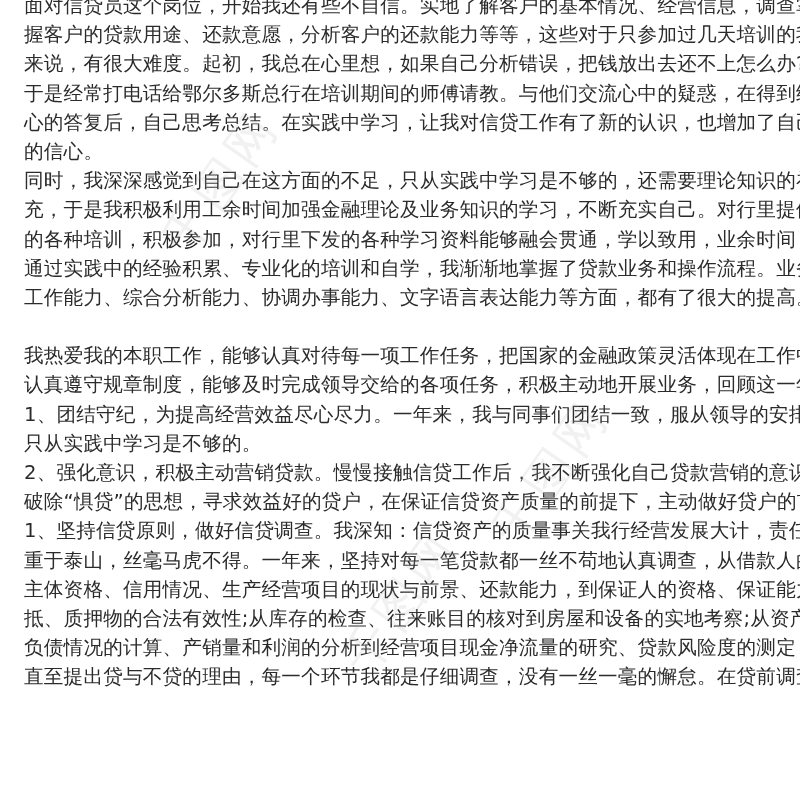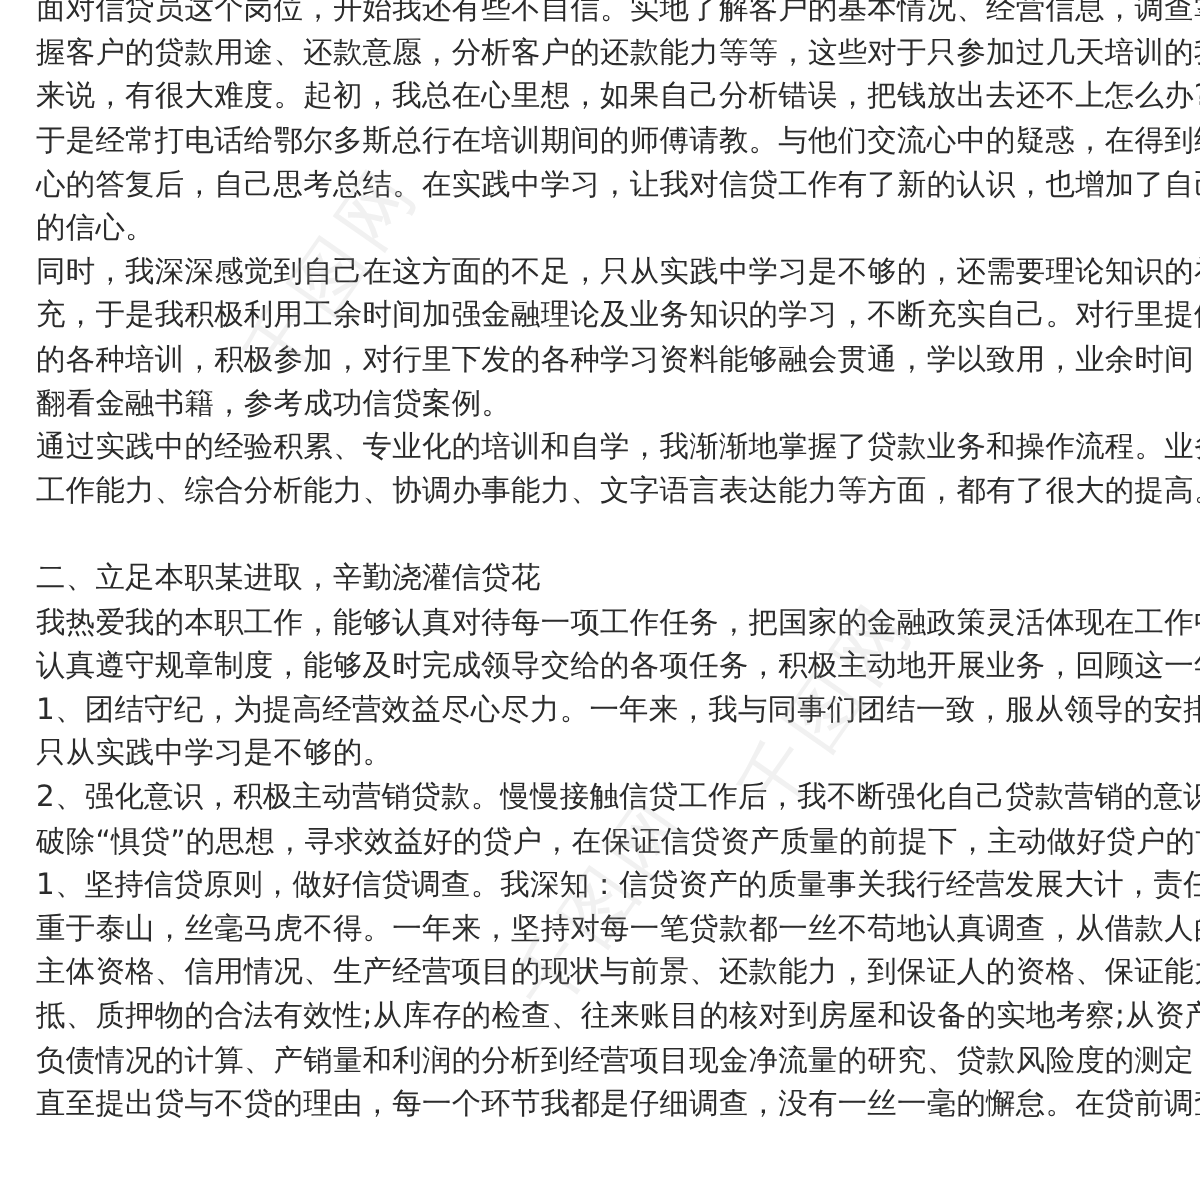--- a/index.html
+++ b/index.html
@@ -51,25 +51,23 @@
 <div class="page">
   <div class="line">面对信贷员这个岗位，开始我还有些不自信。实地了解客户的基本情况、经营信息，调查掌</div>
   <div class="line">握客户的贷款用途、还款意愿，分析客户的还款能力等等，这些对于只参加过几天培训的我</div>
   <div class="line">来说，有很大难度。起初，我总在心里想，如果自己分析错误，把钱放出去还不上怎么办?</div>
   <div class="line">于是经常打电话给鄂尔多斯总行在培训期间的师傅请教。与他们交流心中的疑惑，在得到细</div>
   <div class="line">心的答复后，自己思考总结。在实践中学习，让我对信贷工作有了新的认识，也增加了自己</div>
   <div class="line">的信心。</div>
   <div class="line">同时，我深深感觉到自己在这方面的不足，只从实践中学习是不够的，还需要理论知识的补</div>
   <div class="line">充，于是我积极利用工余时间加强金融理论及业务知识的学习，不断充实自己。对行里提供</div>
   <div class="line">的各种培训，积极参加，对行里下发的各种学习资料能够融会贯通，学以致用，业余时间，</div>
-  <div class="line">翻看金融书籍，参考成功信贷案例。</div>
   <div class="line">通过实践中的经验积累、专业化的培训和自学，我渐渐地掌握了贷款业务和操作流程。业务</div>
   <div class="line">工作能力、综合分析能力、协调办事能力、文字语言表达能力等方面，都有了很大的提高。</div>
   <div class="blank"></div>
-  <div class="line">二、立足本职某进取，辛勤浇灌信贷花</div>
   <div class="line">我热爱我的本职工作，能够认真对待每一项工作任务，把国家的金融政策灵活体现在工作中。</div>
   <div class="line">认真遵守规章制度，能够及时完成领导交给的各项任务，积极主动地开展业务，回顾这一年，</div>
   <div class="line">1、团结守纪，为提高经营效益尽心尽力。一年来，我与同事们团结一致，服从领导的安排，</div>
   <div class="line">只从实践中学习是不够的。</div>
   <div class="line">2、强化意识，积极主动营销贷款。慢慢接触信贷工作后，我不断强化自己贷款营销的意识，</div>
   <div class="line">破除“惧贷”的思想，寻求效益好的贷户，在保证信贷资产质量的前提下，主动做好贷户的市</div>
   <div class="line">1、坚持信贷原则，做好信贷调查。我深知：信贷资产的质量事关我行经营发展大计，责任</div>
   <div class="line">重于泰山，丝毫马虎不得。一年来，坚持对每一笔贷款都一丝不苟地认真调查，从借款人的</div>
   <div class="line">主体资格、信用情况、生产经营项目的现状与前景、还款能力，到保证人的资格、保证能力，</div>
   <div class="line">抵、质押物的合法有效性;从库存的检查、往来账目的核对到房屋和设备的实地考察;从资产</div>

